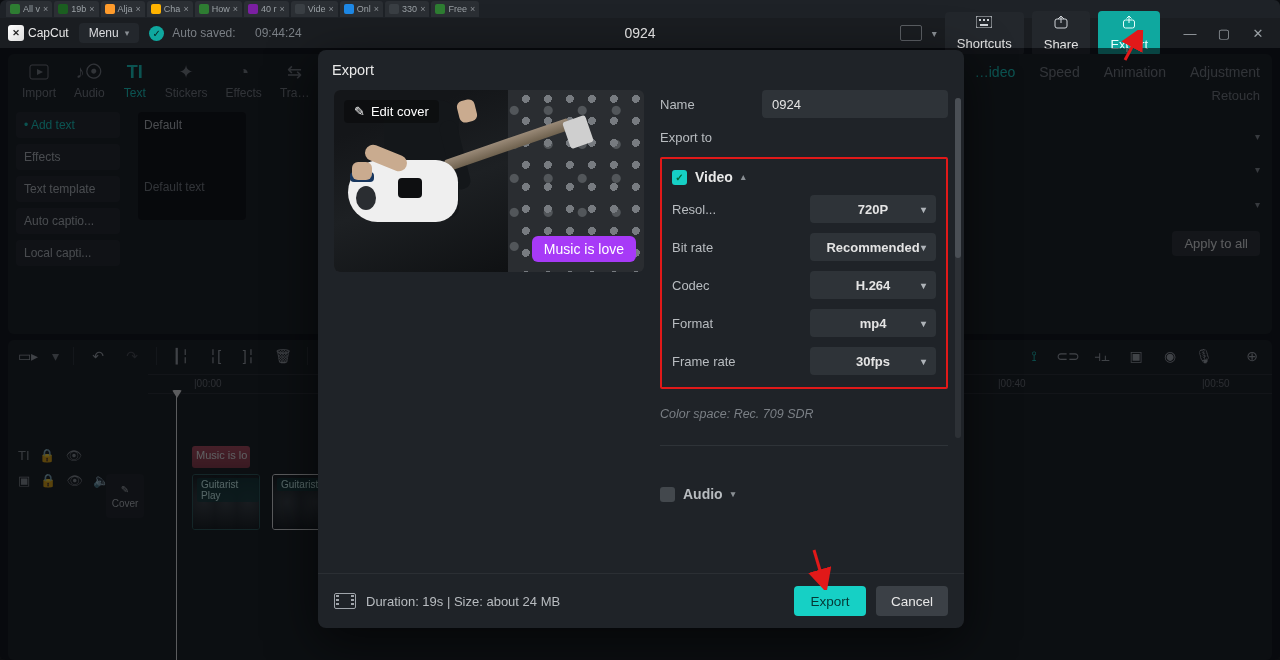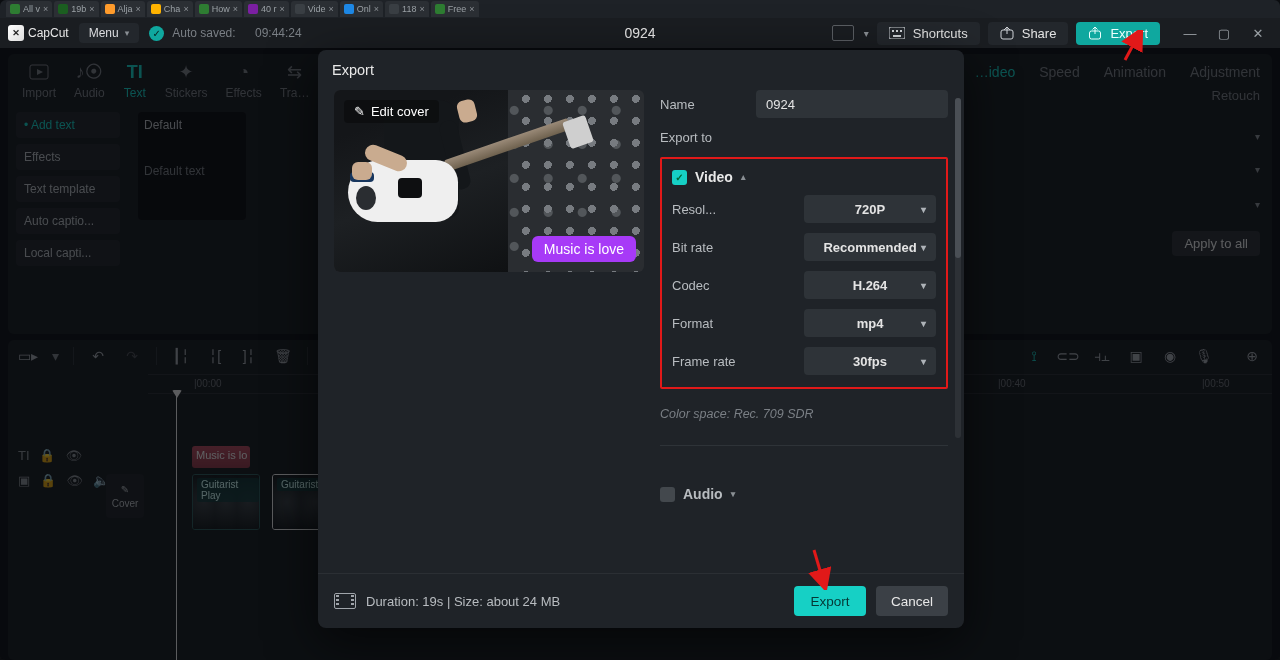--- a/index.html
+++ b/index.html
@@ -82,21 +82,21 @@
   .autosave .dot { width:15px; height:15px; border-radius:50%; background:var(--teal-dark); display:flex;align-items:center;justify-content:center;color:#04221f;font-size:10px;}
   .project-title { position:absolute; left:50%; transform:translateX(-50%); font-size:14px; color:#e8e8e8; font-weight:500;}
   .app-bar-right { margin-left:auto; display:flex; align-items:center; gap:8px;}
   .ratio-ind { width:22px; height:16px; border:1px solid #5a5e63; border-radius:2px; margin-right:2px;}
   .pill {
     background:var(--bg-2);
     border-radius:4px;
     padding:4px 12px;
     font-size:13px;
     color:#e2e2e2;
-    display:flex; align-items:center; gap:8px;
+    display:flex; align-items:center; gap:8px;flex-direction:column;
   }
   .export-top {
     background:var(--teal-dark);
     color:#eafffd;
   }
   .win-controls { display:flex; gap:6px; margin-left:8px;}
   .win-controls span {
     width:28px; height:22px; display:flex; align-items:center; justify-content:center;
     color:#9aa0a5; font-size:13px; border-radius:3px;
   }
@@ -128,21 +128,21 @@
     background:var(--bg-2); border:none; color:var(--text-1);
     text-align:left; padding:6px 8px; border-radius:4px; font-size:12px;
     overflow:hidden; text-overflow:ellipsis; white-space:nowrap;
   }
   .side-sub button.active { color:var(--teal);}
   .media-thumb-area { flex:1; padding:10px;}
   .default-card {
     width:108px; height:108px; background:#0d0f12; border-radius:4px;
     display:flex; flex-direction:column; padding:6px; color:var(--text-2); font-size:12px;
   }
-  .default-card .head { color:var(--text-1); margin-bottom:32px;}
+  .default-card .head { color:var(--text-1); margin-bottom:48px;}
 
   
   .inspector {
     flex:1; background:var(--bg-1); border-radius:6px;
     padding:10px 12px; position:relative; color:var(--text-2); font-size:13px;
   }
   .inspector .top-tabs { display:flex; gap:24px; font-size:14px; justify-content:flex-end;}
   .inspector .top-tabs span.active { color:var(--teal);}
   .inspector .sub-tabs { display:flex; gap:20px; margin-top:8px; font-size:13px;}
   .inspector .sub-tabs .basic { background:var(--bg-2); color:#e8e8e8; padding:4px 14px; border-radius:4px;}
@@ -242,21 +242,21 @@
     background:rgba(0,0,0,.35); color:#fff;
     padding:4px 10px; border-radius:4px; font-size:13px; font-weight:500;
   }
   .cover-badge {
     position:absolute; right:8px; bottom:10px;
     background:var(--purple); color:#fff;
     padding:5px 12px; border-radius:6px;
     font-size:14px; font-weight:500;
   }
   .m-right { flex:1; display:flex; flex-direction:column; gap:12px;}
-  .m-row { display:flex; align-items:center; gap:18px; }
+  .m-row { display:flex; align-items:center; gap:24px; }
   .m-row .lab { width:78px; color:var(--text-1); font-size:13px;}
   .m-input, .m-select {
     background:#2e3338; border-radius:4px; height:28px; flex:1;
     display:flex; align-items:center; padding:0 10px; font-size:13px; color:#e4e4e4;
     position:relative;
   }
   .m-input.narrow { flex:1;}
   .export-to-row .m-input { padding-right:34px; overflow:hidden; white-space:nowrap; text-overflow:ellipsis;}
   .folder-ico {
     position:absolute; right:4px; top:3px; width:24px; height:22px; border-radius:3px;
@@ -354,21 +354,21 @@
       <span>Vide</span>
       <span class="x">×</span>
     </div>
   <div class="btab">
       <span class="ico" style="background:#1e88e5"></span>
       <span>Onl</span>
       <span class="x">×</span>
     </div>
   <div class="btab">
       <span class="ico"></span>
-      <span>118</span>
+      <span>330</span>
       <span class="x">×</span>
     </div>
   <div class="btab">
       <span class="ico" style="background:#2e7d32"></span>
       <span>Free</span>
       <span class="x">×</span>
     </div>
 </div>
 
 <div class="app-bar">

